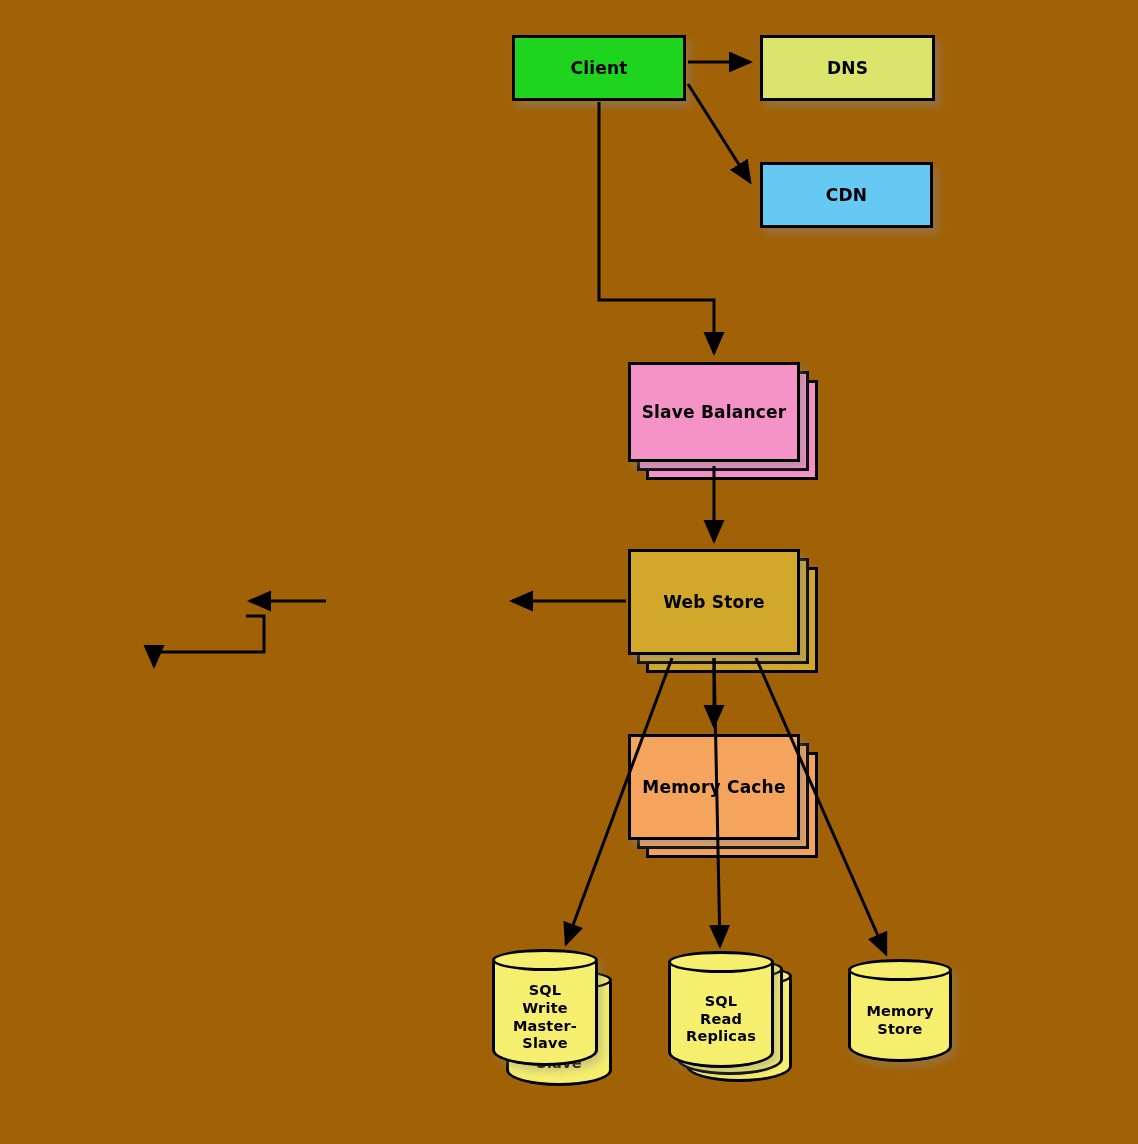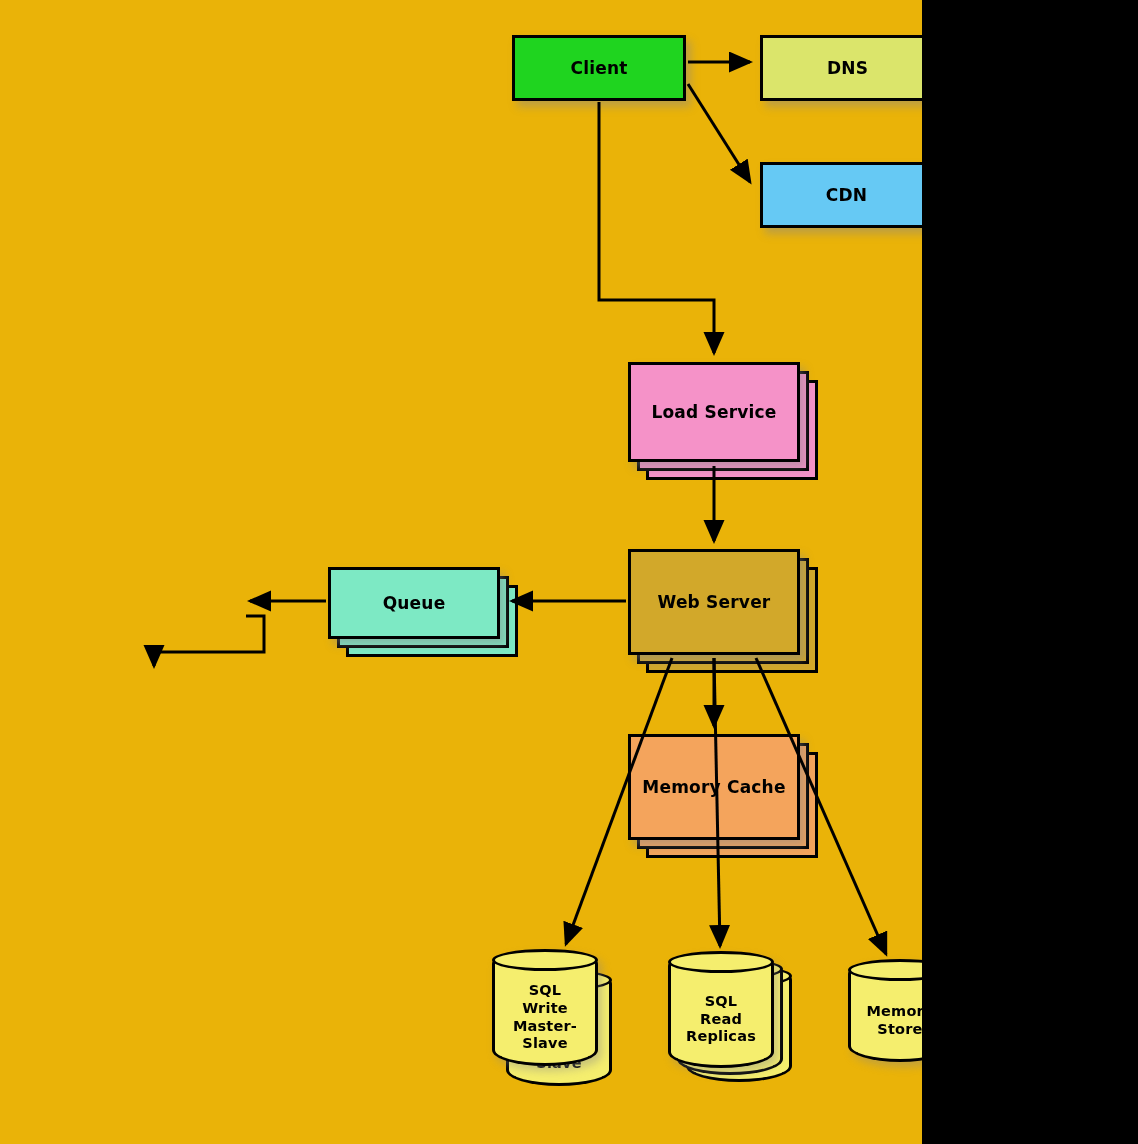--- a/index.html
+++ b/index.html
@@ -2,23 +2,23 @@
 <html><head>
 <meta charset="utf-8">
 <style>
   html, body {
     margin: 0;
     padding: 0;
     background: #000;
   }
   .canvas {
     position: relative;
-    width: 922px;
+    width: 1138px;
     height: 1144px;
-    background: #eab308;
+    background: #a16207;
     overflow: hidden;
     font-family: "DejaVu Sans", sans-serif;
     color: #000;
   }
   .connectors {
     position: absolute;
     left: 0; top: 0;
     z-index: 5;
     pointer-events: none;
   }
@@ -147,40 +147,33 @@
   <div class="node n-dns">
     <div class="box">
       <span class="lbl">DNS</span>
     </div>
   </div>
 
   <div class="node n-lb">
     <div class="copy c2"></div>
     <div class="copy c1"></div>
     <div class="box">
-      <span class="lbl">Load Service</span>
+      <span class="lbl">Slave Balancer</span>
     </div>
   </div>
 
   <div class="node n-web">
     <div class="copy c2"></div>
     <div class="copy c1"></div>
     <div class="box">
-      <span class="lbl">Web Server</span>
-    </div>
-  </div>
-
-
-  <div class="node n-queue">
-    <div class="copy c2"></div>
-    <div class="copy c1"></div>
-    <div class="box">
-      <span class="lbl">Queue</span>
-    </div>
-  </div>
+      <span class="lbl">Web Store</span>
+    </div>
+  </div>
+
+
 
   <div class="node n-cache">
     <div class="copy c2"></div>
     <div class="copy c1"></div>
     <div class="box">
       <span class="lbl">Memory Cache</span>
     </div>
   </div>
 
   <div class="node n-sqlw">

